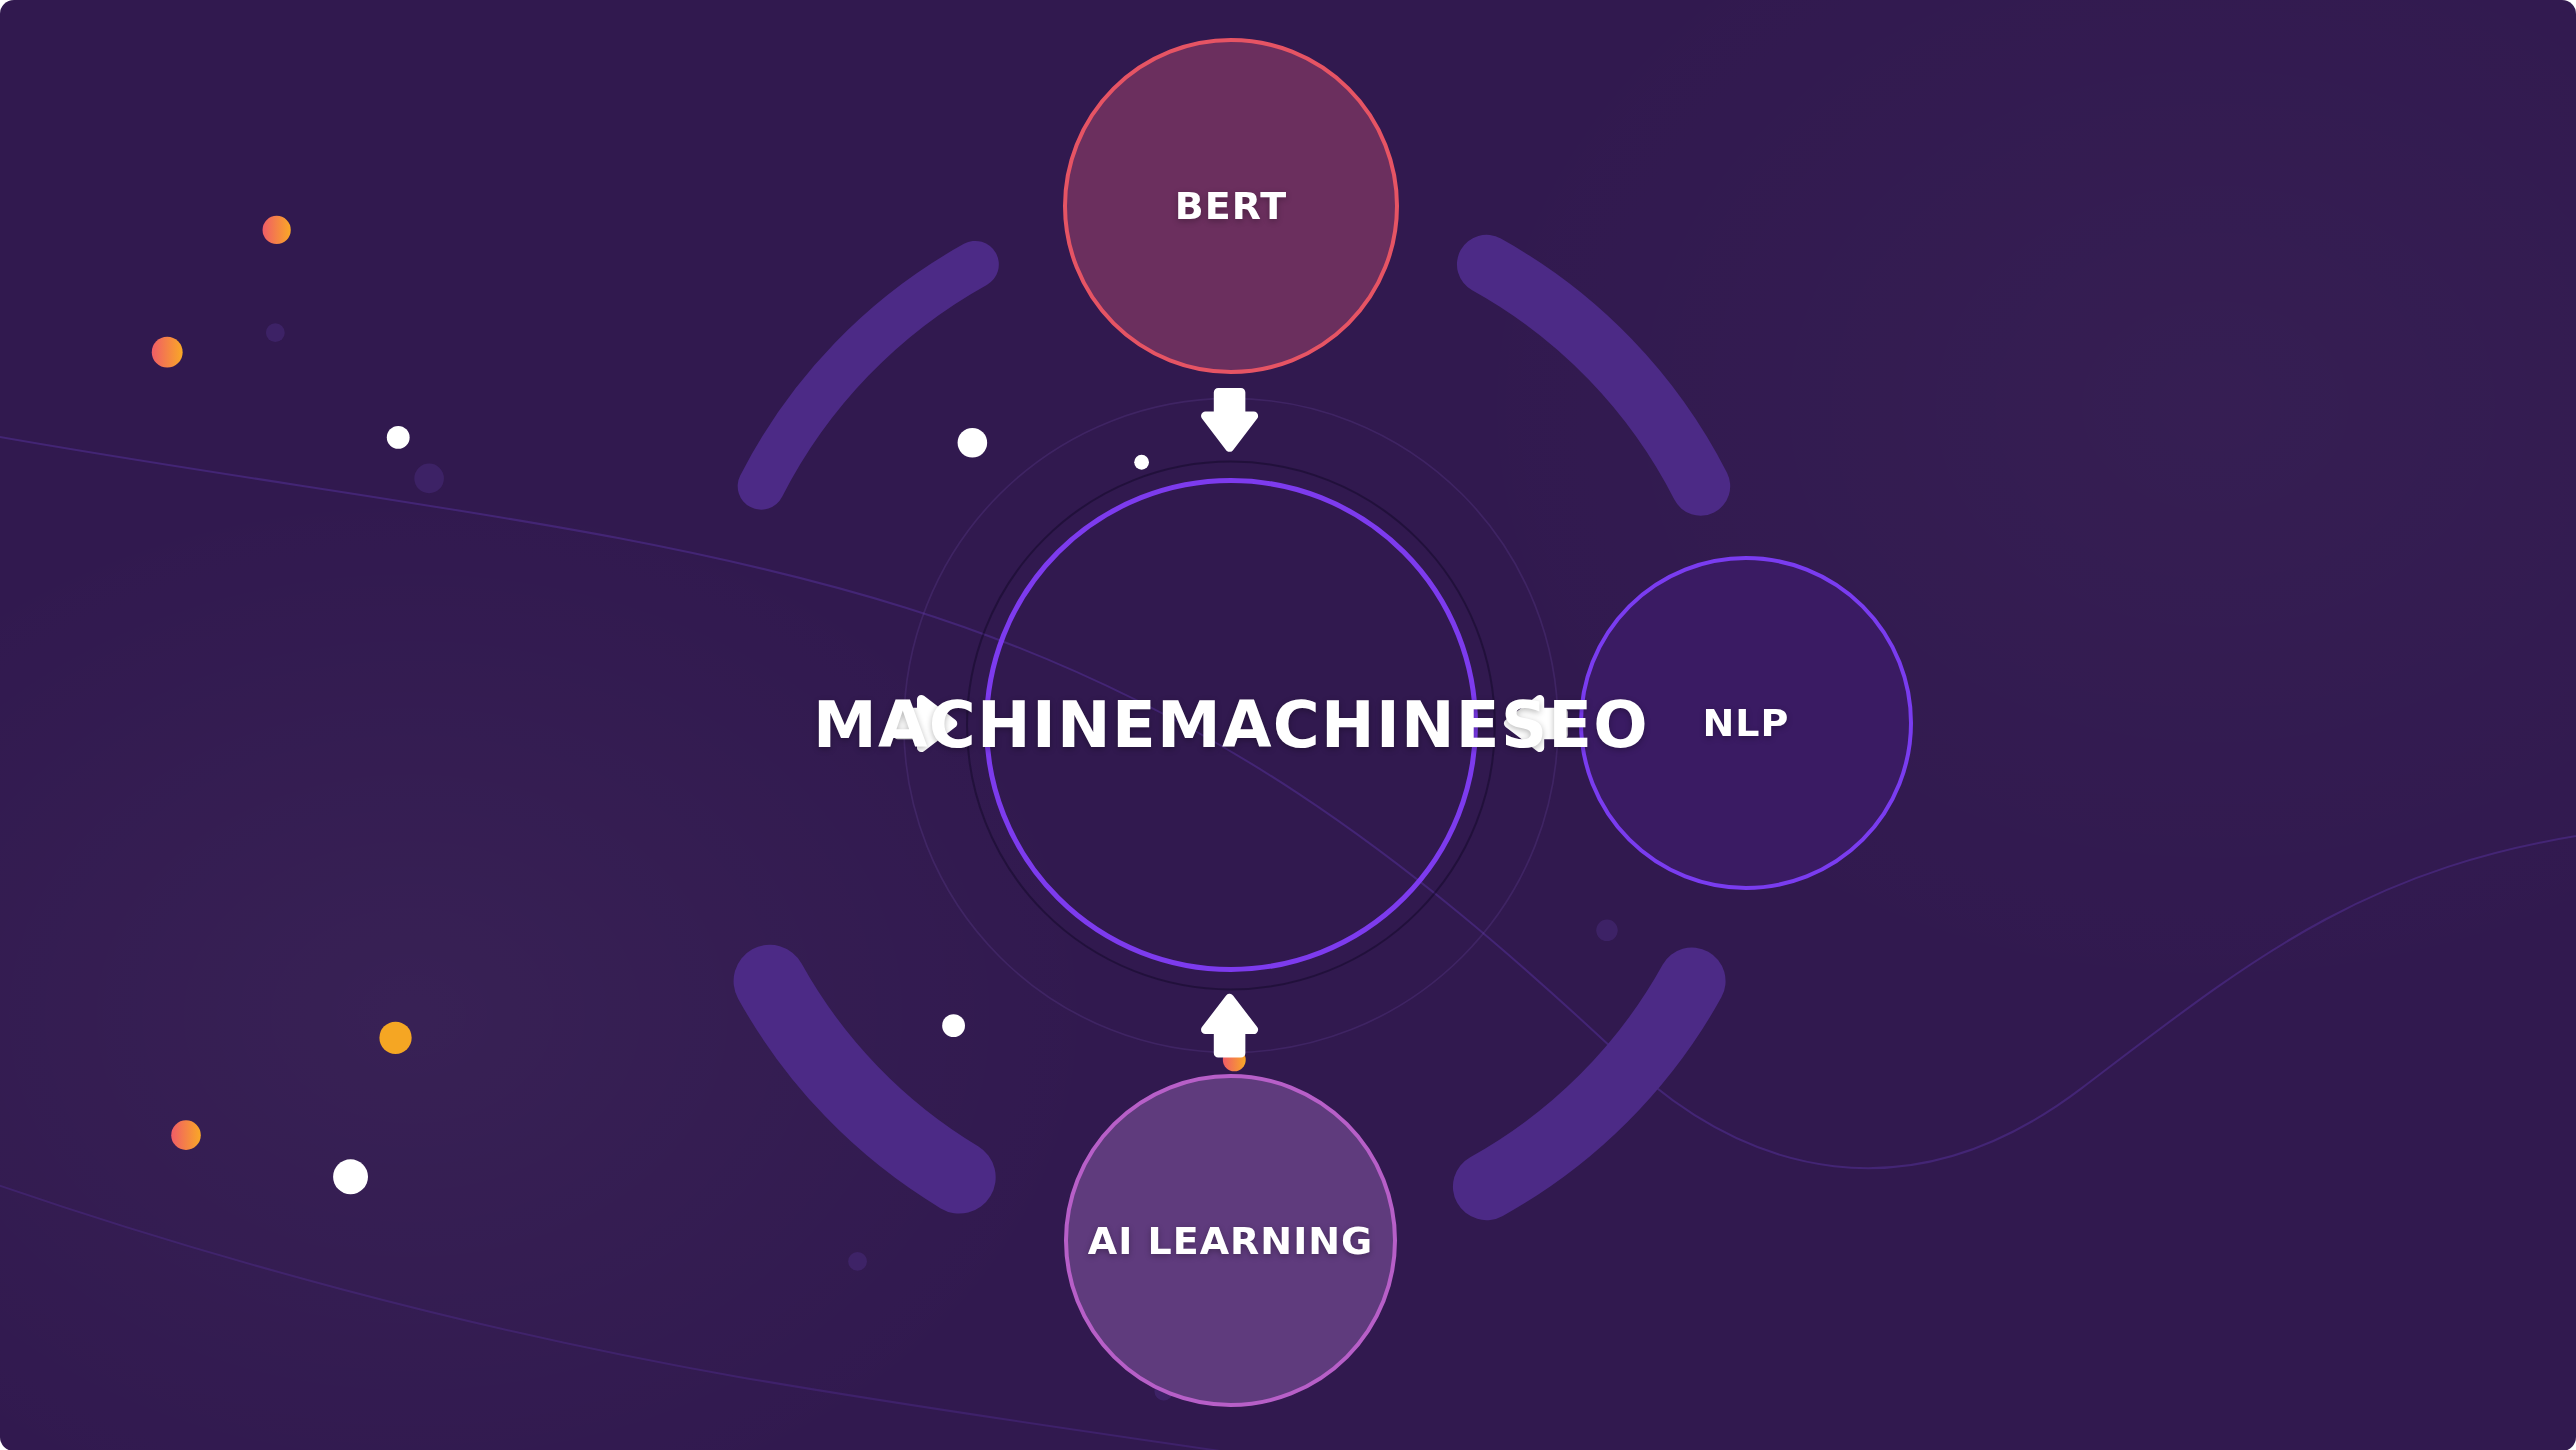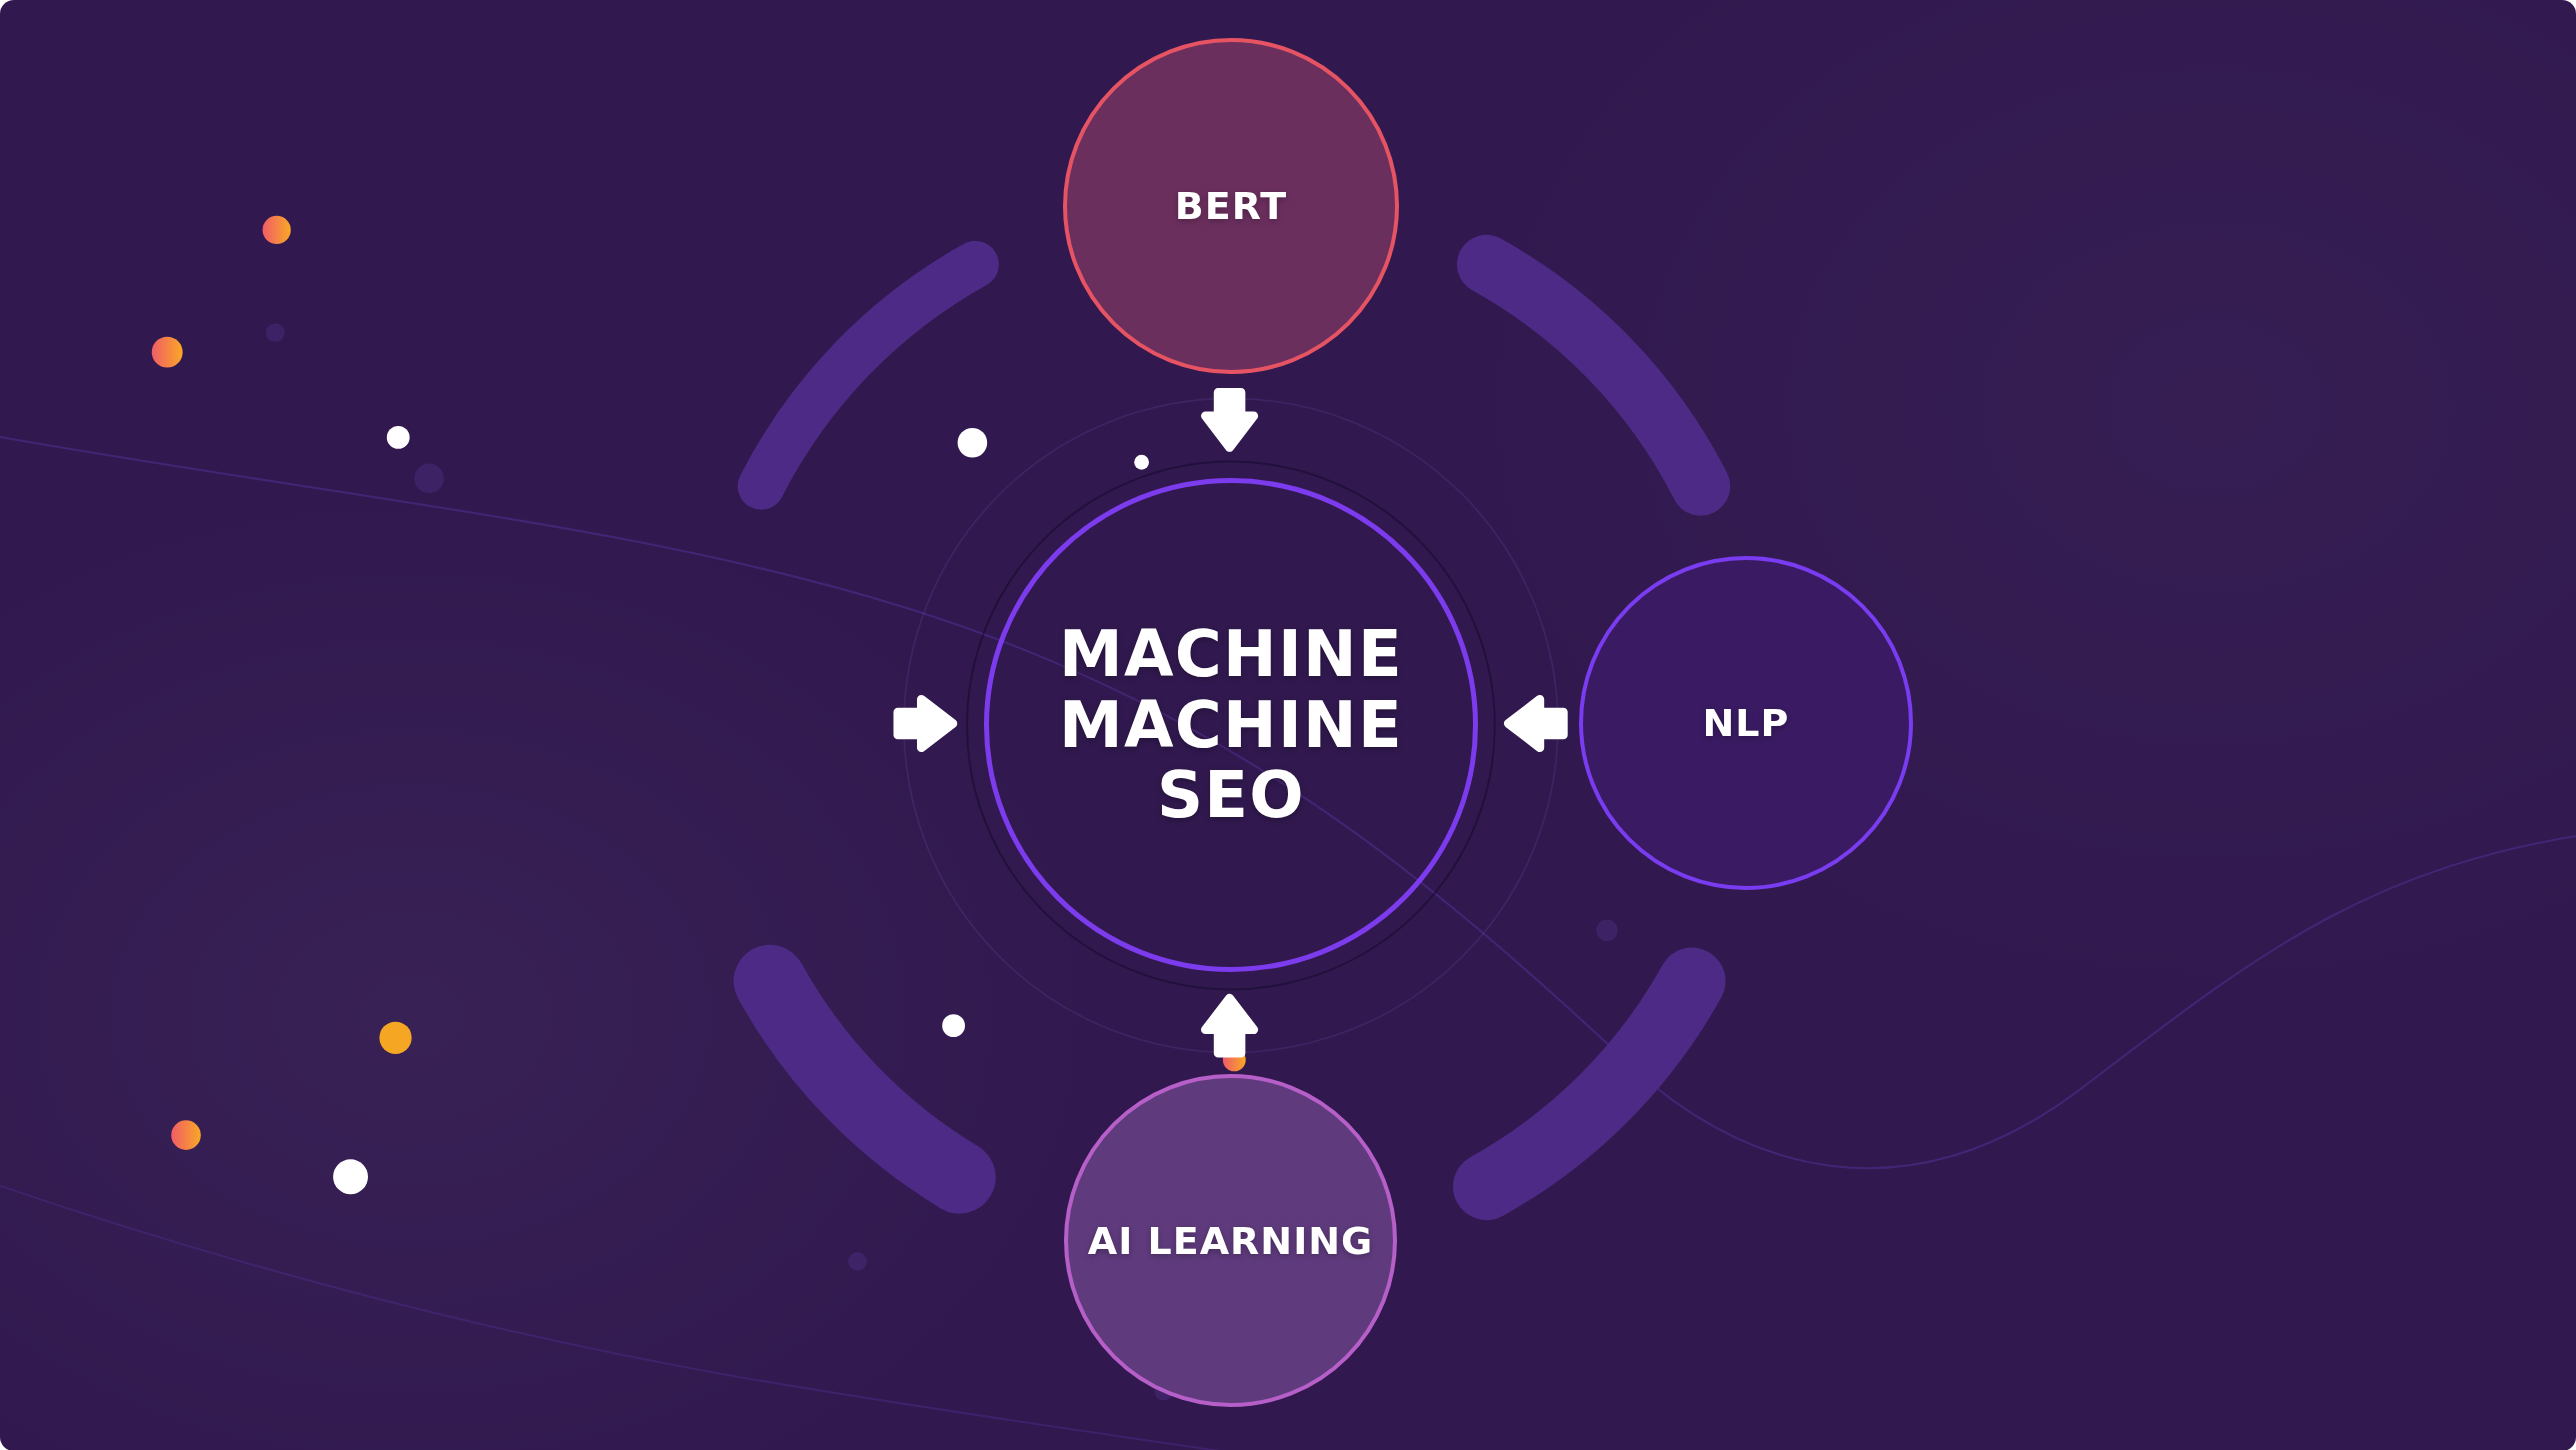--- a/index.html
+++ b/index.html
@@ -34,21 +34,21 @@
     letter-spacing:1px;
     text-shadow:0 2px 6.7px rgba(0,0,0,0.28);
     font-size:38px;
   }
   #node-bert{left:1063px;top:38px;width:336px;height:336px;border-width:4.7px;}
   #node-nlp{left:1579px;top:556px;width:334px;height:334px;border-width:4.7px;}
   #node-clustering{left:547px;top:555px;width:336px;height:336px;border-width:4.7px;}
   #node-ai-content{left:1064px;top:1074px;width:333px;height:333px;border-width:4px;}
   #node-center{
     left:984px;top:478px;width:494px;height:494px;border-width:5.4px;
-    background:transparent;flex-direction:column;
+    background:transparent;flex-direction:row;
   }
   #node-center .label{font-size:64px;line-height:1.1;letter-spacing:1.3px;}
 </style>
 </head>
 <body>
 
 <div class="stage" style="background-color: rgb(49, 25, 79); border-radius: 14px;">
 
   <svg class="decor" width="2576" height="1451" viewBox="0 0 3836 2160">
     <defs>

